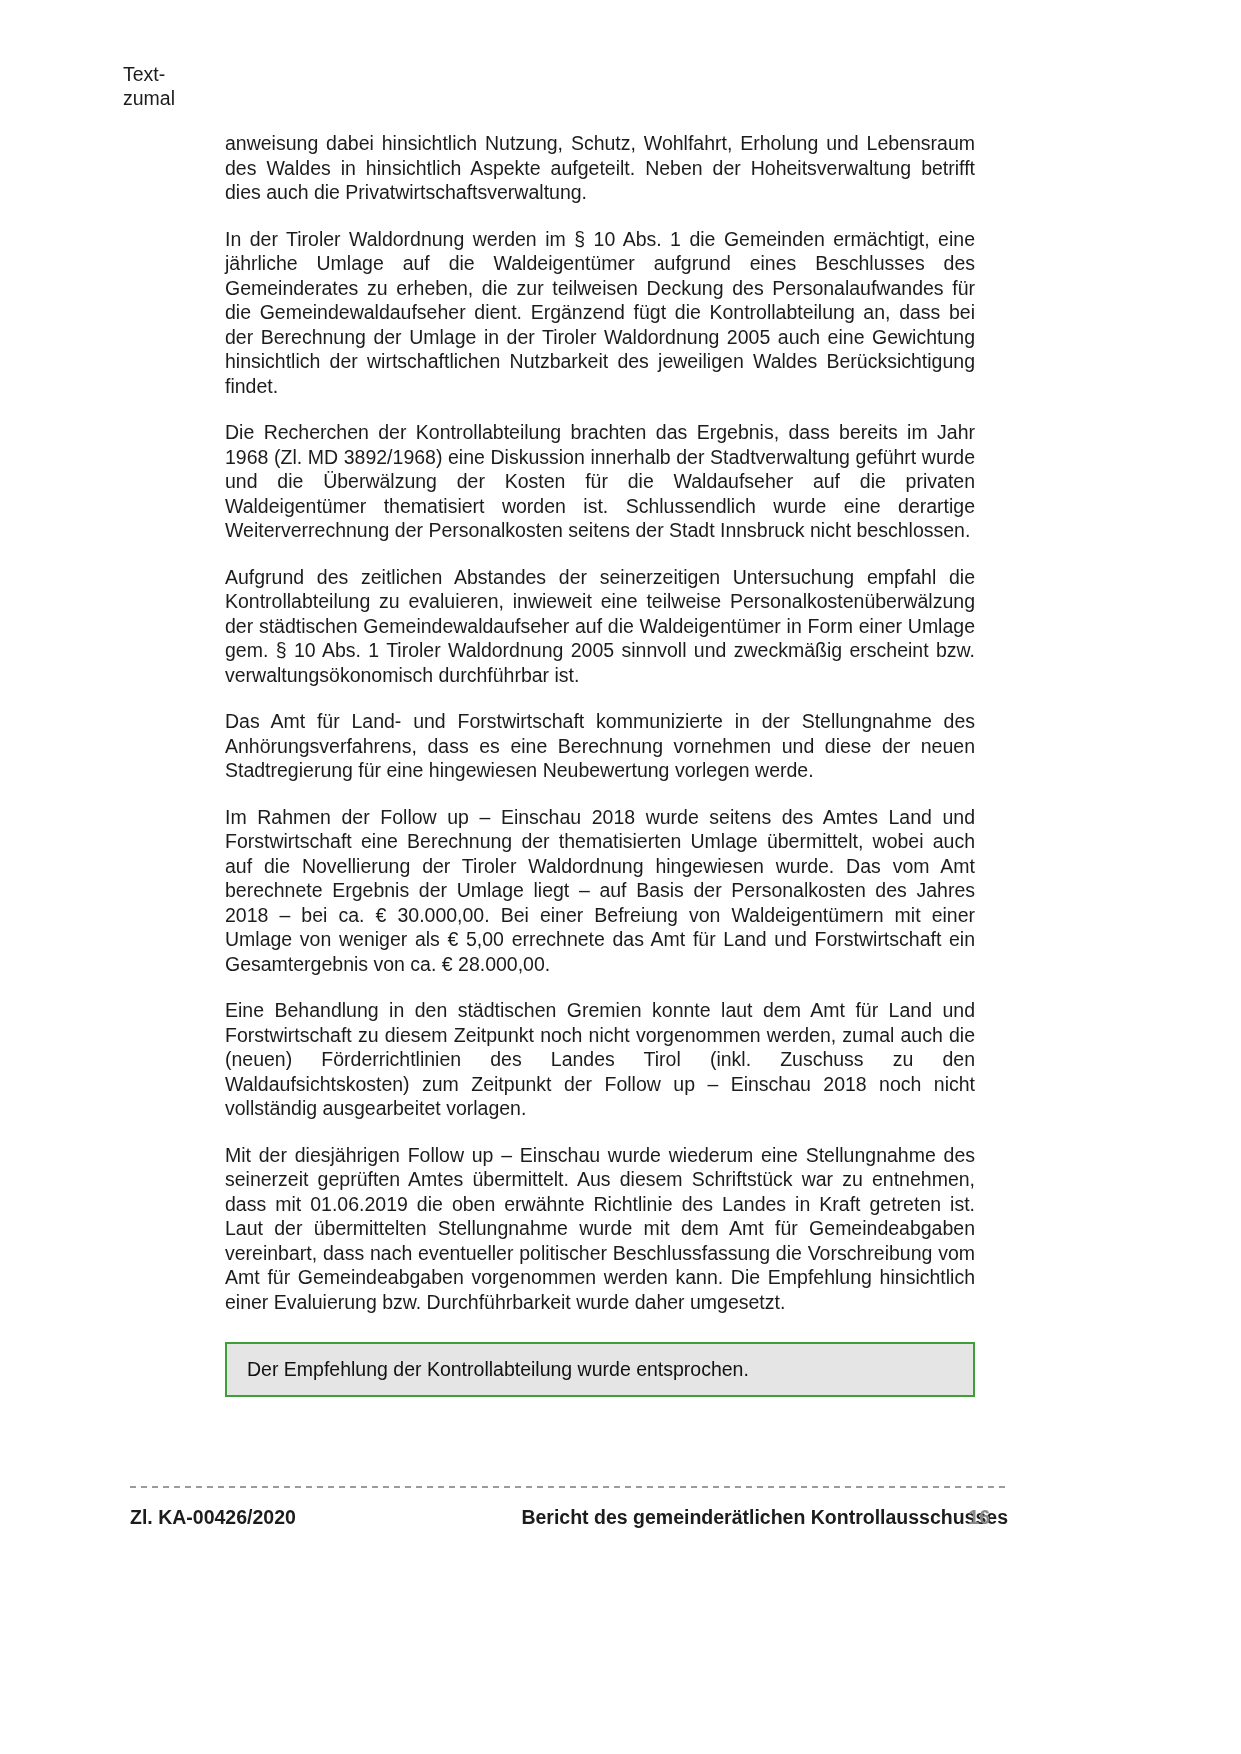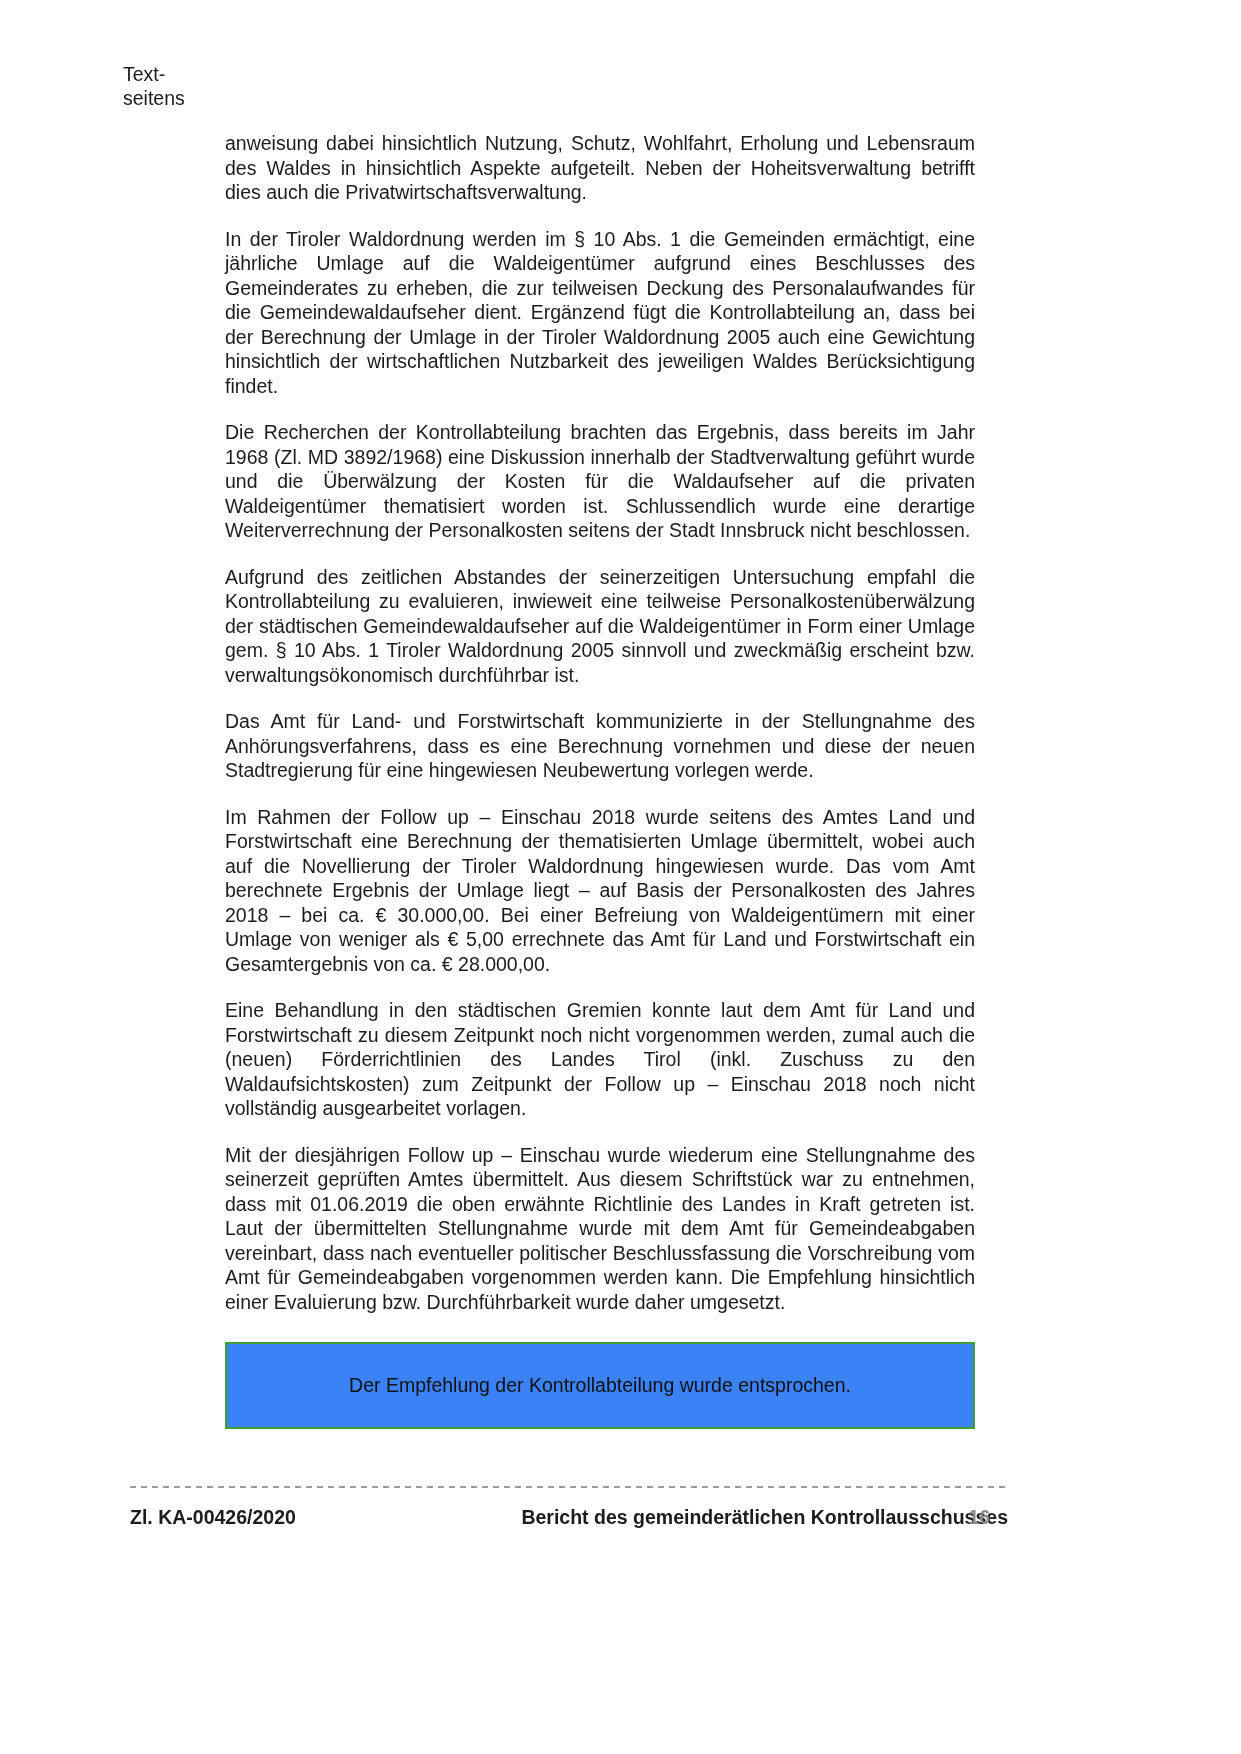--- a/index.html
+++ b/index.html
@@ -40,23 +40,23 @@
     text-align: justify;
     margin: 0 0 22px 0;
     hyphens: auto;
     -webkit-hyphens: auto;
   }
 
   .recommendation-box {
     margin-top: 28px;
     width: 750px;
     border: 2px solid #3f9e36;
-    background: #3b82f6;
-    padding: 29px 20px;
-    text-align: center;
+    background: #e5e5e5;
+    padding: 13px 20px;
+    text-align: left;
     font-size: 19.5px;
     line-height: 25px;
     color: #111111;
   }
 
   .footer {
     position: absolute;
     left: 130px;
     top: 1486px;
     width: 878px;
@@ -106,21 +106,21 @@
     color: #8a8a8a;
   }
 </style>
 </head>
 <body>
 
 <div class="page">
 
   <div class="margin-label">
     <div>Text-</div>
-    <div>seitens</div>
+    <div>zumal</div>
   </div>
 
   <div class="content">
     <p>anweisung dabei hinsichtlich Nutzung, Schutz, Wohlfahrt, Erholung und Lebensraum des Waldes in hinsichtlich Aspekte aufgeteilt. Neben der Hoheitsverwaltung betrifft dies auch die Privatwirtschaftsverwaltung.</p>
     <p>In der Tiroler Waldordnung werden im § 10 Abs. 1 die Gemeinden ermächtigt, eine jährliche Umlage auf die Waldeigentümer aufgrund eines Beschlusses des Gemeinderates zu erheben, die zur teilweisen Deckung des Personalaufwandes für die Gemeindewaldaufseher dient. Ergänzend fügt die Kontrollabteilung an, dass bei der Berechnung der Umlage in der Tiroler Waldordnung 2005 auch eine Gewichtung hinsichtlich der wirtschaftlichen Nutzbarkeit des jeweiligen Waldes Berücksichtigung findet.</p>
     <p>Die Recherchen der Kontrollabteilung brachten das Ergebnis, dass bereits im Jahr 1968 (Zl. MD 3892/1968) eine Diskussion innerhalb der Stadtverwaltung geführt wurde und die Überwälzung der Kosten für die Waldaufseher auf die privaten Waldeigentümer thematisiert worden ist. Schlussendlich wurde eine derartige Weiterverrechnung der Personalkosten seitens der Stadt Innsbruck nicht beschlossen.</p>
     <p>Aufgrund des zeitlichen Abstandes der seinerzeitigen Untersuchung empfahl die Kontrollabteilung zu evaluieren, inwieweit eine teilweise Personalkostenüberwälzung der städtischen Gemeindewaldaufseher auf die Waldeigentümer in Form einer Umlage gem. § 10 Abs. 1 Tiroler Waldordnung 2005 sinnvoll und zweckmäßig erscheint bzw. verwaltungsökonomisch durchführbar ist.</p>
     <p>Das Amt für Land- und Forstwirtschaft kommunizierte in der Stellungnahme des Anhörungsverfahrens, dass es eine Berechnung vornehmen und diese der neuen Stadtregierung für eine hingewiesen Neubewertung vorlegen werde.</p>
     <p>Im Rahmen der Follow up – Einschau 2018 wurde seitens des Amtes Land und Forstwirtschaft eine Berechnung der thematisierten Umlage übermittelt, wobei auch auf die Novellierung der Tiroler Waldordnung hingewiesen wurde. Das vom Amt berechnete Ergebnis der Umlage liegt – auf Basis der Personalkosten des Jahres 2018 – bei ca. € 30.000,00. Bei einer Befreiung von Waldeigentümern mit einer Umlage von weniger als € 5,00 errechnete das Amt für Land und Forstwirtschaft ein Gesamtergebnis von ca. € 28.000,00.</p>
     <p>Eine Behandlung in den städtischen Gremien konnte laut dem Amt für Land und Forstwirtschaft zu diesem Zeitpunkt noch nicht vorgenommen werden, zumal auch die (neuen) Förderrichtlinien des Landes Tirol (inkl. Zuschuss zu den Waldaufsichtskosten) zum Zeitpunkt der Follow up – Einschau 2018 noch nicht vollständig ausgearbeitet vorlagen.</p>

